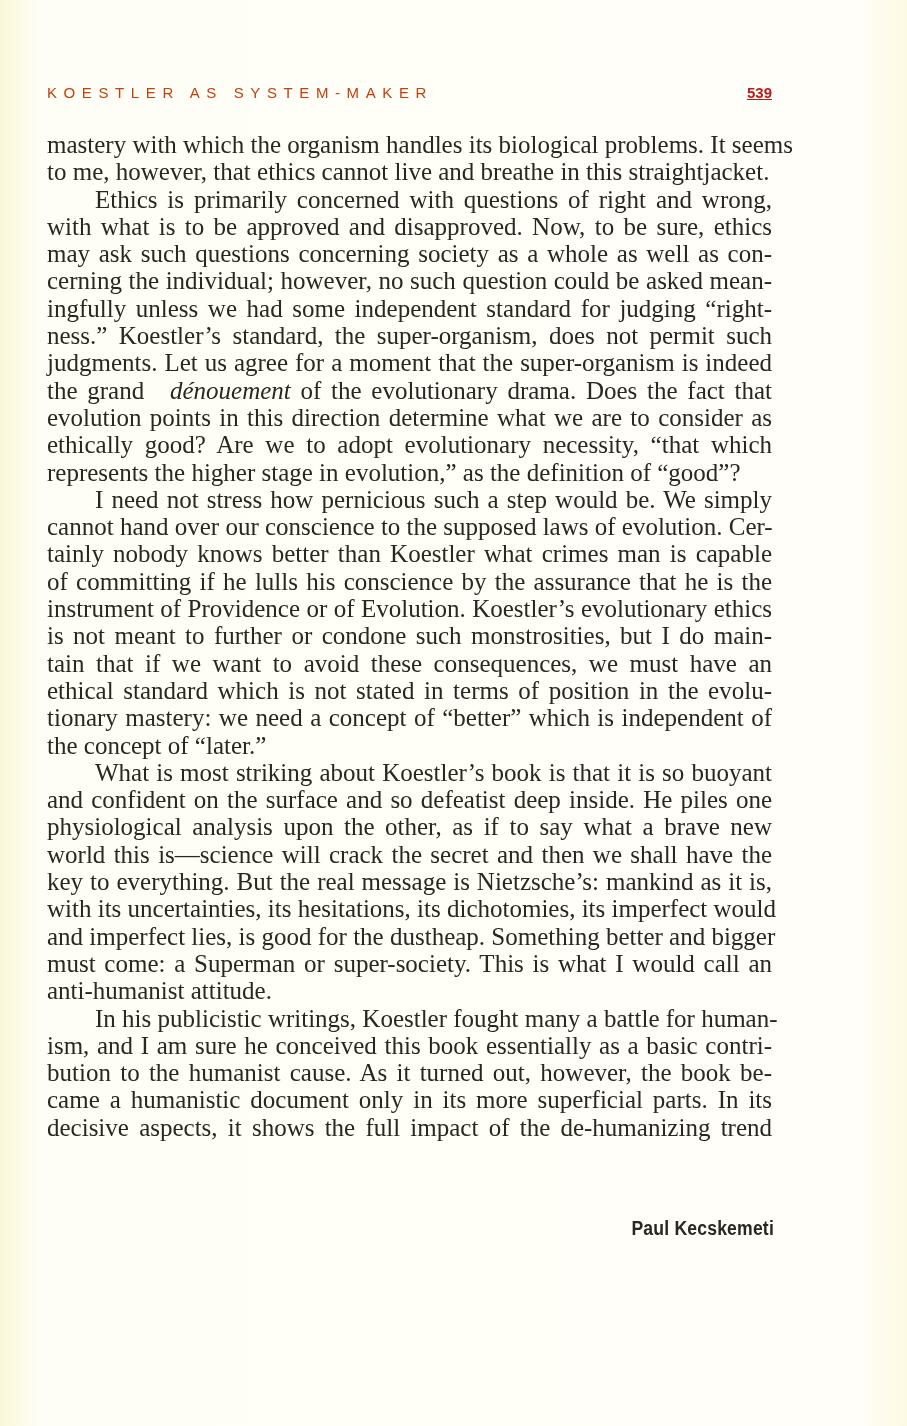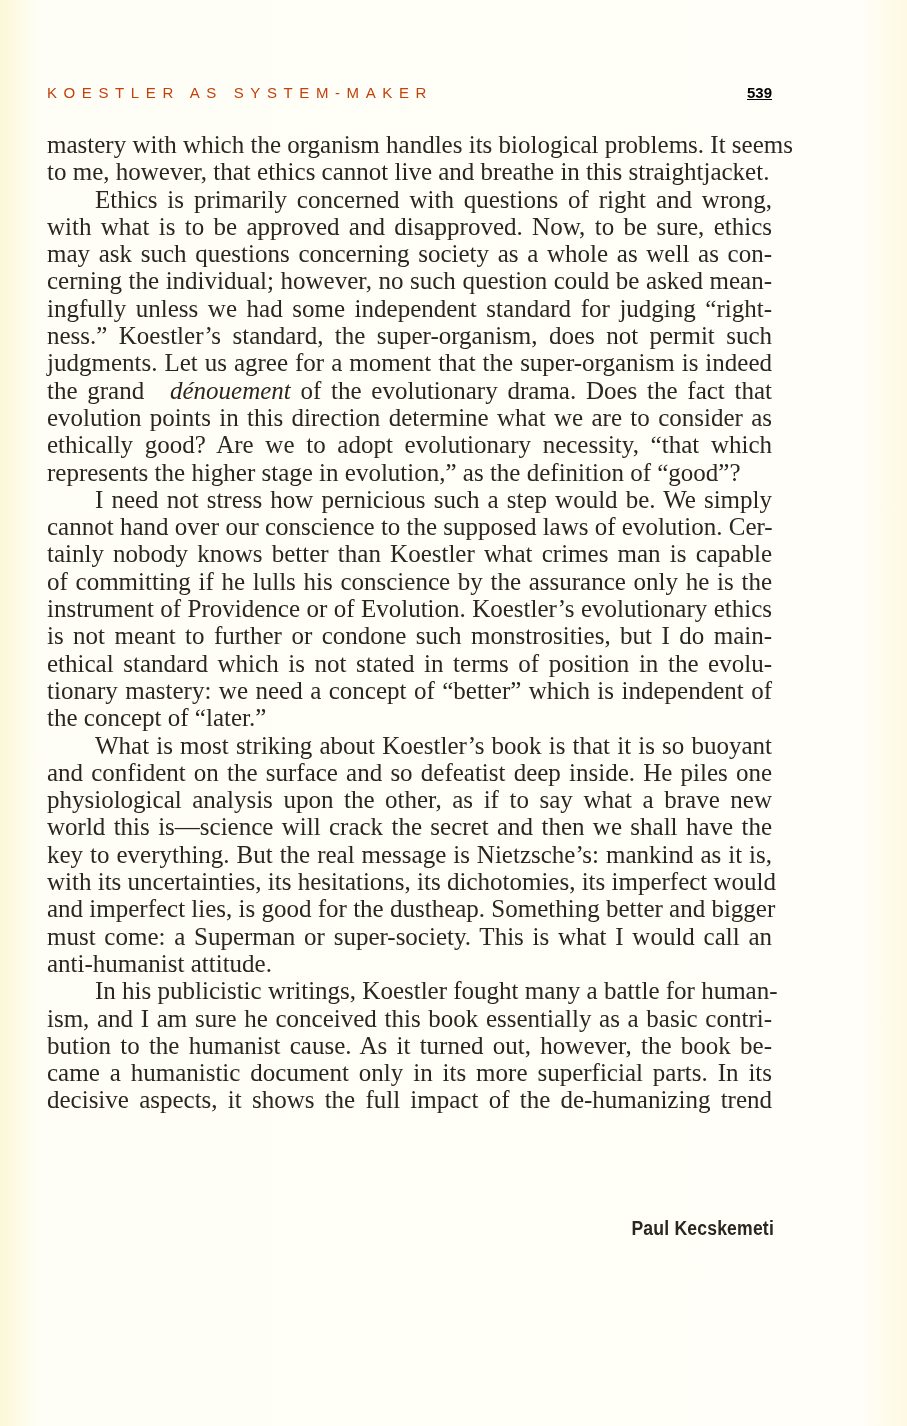--- a/index.html
+++ b/index.html
@@ -14,21 +14,21 @@
   .header {
     position: absolute; top: 84px; left: 47px; width: 725px; height: 24px;
     font-family: "Liberation Sans", "DejaVu Sans", sans-serif;
   }
   .running-head {
     position: absolute; left: 0; top: 0;
     font-size: 15px; letter-spacing: 6.6px; font-weight: 400; color: #c2410c;
   }
   .page-number {
     position: absolute; right: 0; top: 0;
-    font-size: 15px; font-weight: 700; color: #000000;
+    font-size: 15px; font-weight: 700; color: #b91c1c;
     font-family: "Liberation Sans", "DejaVu Sans", sans-serif;
     text-decoration: underline;
   }
   .body-text {
     position: absolute; top: 131px; left: 47px; width: 725px;
     font-size: 25px; line-height: 27.3px;
   }
   .line {
     display: block; height: 27.3px; white-space: nowrap;
     text-align: justify; text-align-last: justify;
@@ -66,23 +66,24 @@
       <span class="line">judgments. Let us agree for a moment that the super-organism is indeed</span>
       <span class="line">the grand <em>dénouement</em> of the evolutionary drama. Does the fact that</span>
       <span class="line">evolution points in this direction determine what we are to consider as</span>
       <span class="line">ethically good? Are we to adopt evolutionary necessity, “that which</span>
       <span class="line last">represents the higher stage in evolution,” as the definition of “good”?</span>
     </div>
     <div>
       <span class="line indent">I need not stress how pernicious such a step would be. We simply</span>
       <span class="line">cannot hand over our conscience to the supposed laws of evolution. Cer-</span>
       <span class="line">tainly nobody knows better than Koestler what crimes man is capable</span>
-      <span class="line">of committing if he lulls his conscience by the assurance only he is the</span>
+      <span class="line">of committing if he lulls his conscience by the assurance that he is the</span>
       <span class="line">instrument of Providence or of Evolution. Koestler’s evolutionary ethics</span>
       <span class="line">is not meant to further or condone such monstrosities, but I do main-</span>
+      <span class="line">tain that if we want to avoid these consequences, we must have an</span>
       <span class="line">ethical standard which is not stated in terms of position in the evolu-</span>
       <span class="line">tionary mastery: we need a concept of “better” which is independent of</span>
       <span class="line last">the concept of “later.”</span>
     </div>
     <div>
       <span class="line indent">What is most striking about Koestler’s book is that it is so buoyant</span>
       <span class="line">and confident on the surface and so defeatist deep inside. He piles one</span>
       <span class="line">physiological analysis upon the other, as if to say what a brave new</span>
       <span class="line">world this is—science will crack the secret and then we shall have the</span>
       <span class="line">key to everything. But the real message is Nietzsche’s: mankind as it is,</span>

